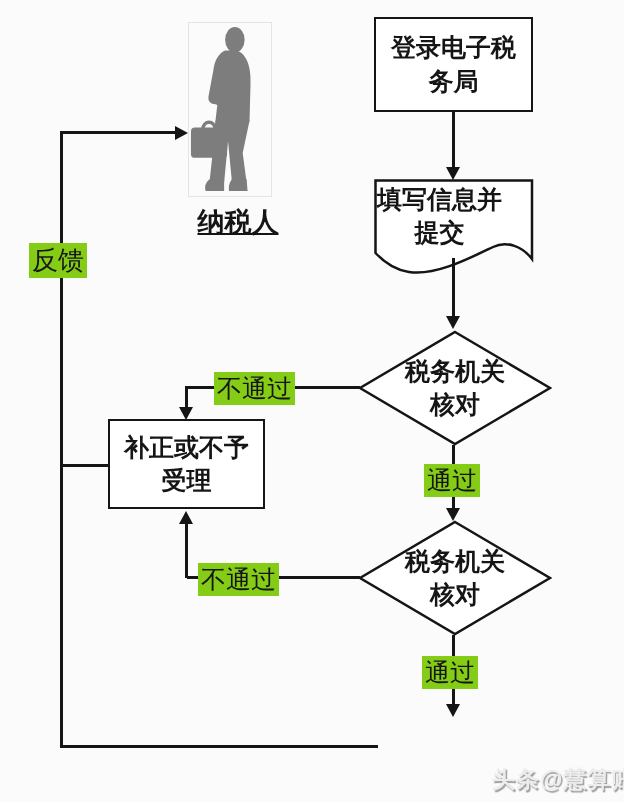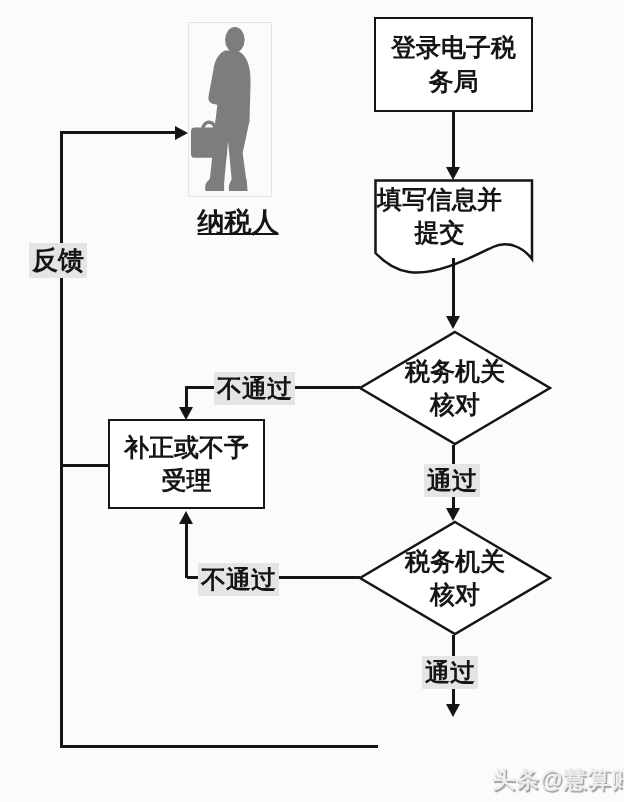--- a/index.html
+++ b/index.html
@@ -18,21 +18,21 @@
   }
   .shape{position:absolute;}
   .overlay{
     position:absolute;inset:0;display:flex;align-items:center;justify-content:center;
     text-align:center;font-weight:bold;
   }
   .t{display:inline-block;line-height:1.34;}
   .w104{width:104px;}
   .w130{width:130px;}
   .edge-label{
-    position:absolute;background:#e5e5e5;font-weight:bold;font-size:25px;
+    position:absolute;background:#84cc16;font-weight:normal;font-size:25px;
     padding:0 3px;white-space:nowrap;z-index:3;
   }
   .ah{position:absolute;width:0;height:0;z-index:2;}
   .ah.down{border-left:7px solid transparent;border-right:7px solid transparent;border-top:13px solid #151515;}
   .ah.up{border-left:7px solid transparent;border-right:7px solid transparent;border-bottom:13px solid #151515;}
   .ah.right{border-top:7px solid transparent;border-bottom:7px solid transparent;border-left:13px solid #151515;}
 
   
   .person-frame{position:absolute;left:188px;top:22px;width:84px;height:175px;border:1px solid #e4e4e4;box-sizing:border-box;}
   .actor-label{position:absolute;left:183px;top:204px;width:110px;text-align:center;font-weight:bold;font-size:27px;text-decoration:underline;}

